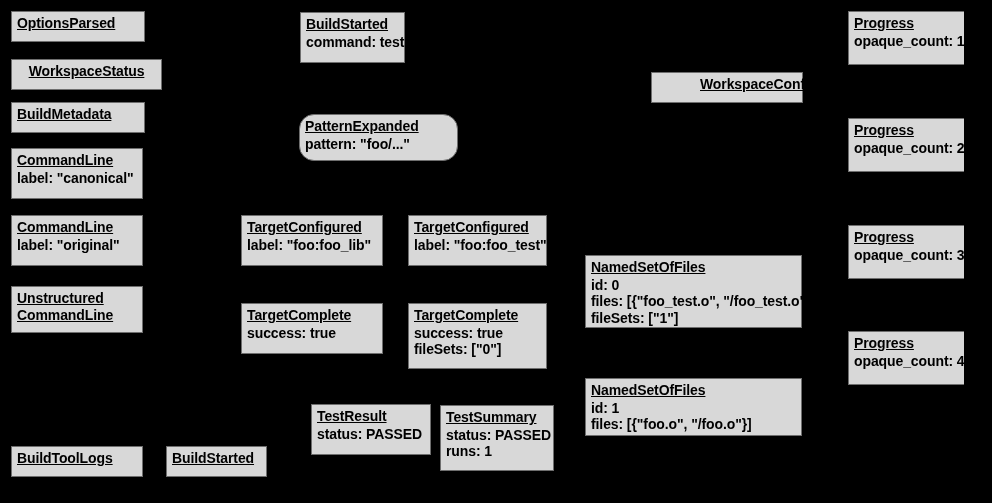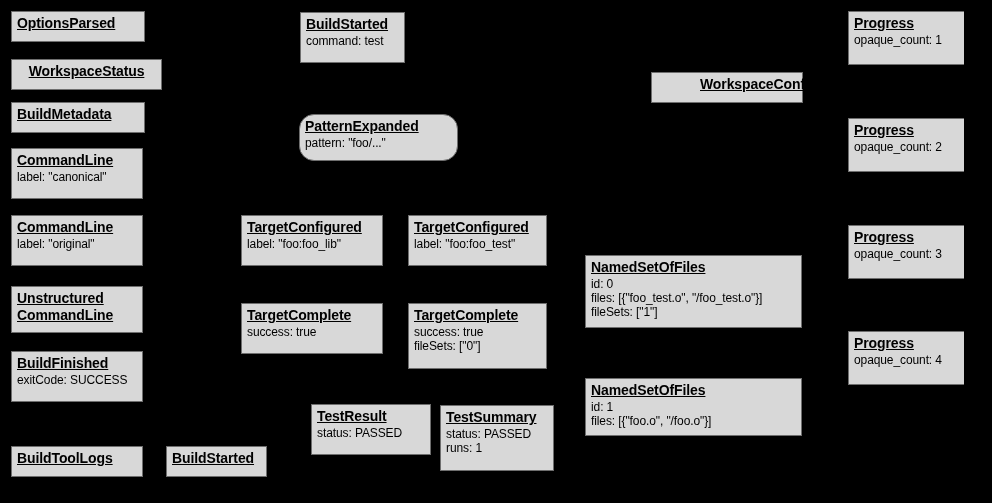--- a/index.html
+++ b/index.html
@@ -31,22 +31,22 @@
     white-space: nowrap;
     letter-spacing: -0.1px;
   }
   .node-title.wrap {
     white-space: normal;
   }
   .node-props {
     margin-top: 1px;
   }
   .node-prop {
-    font-size: 12px;
-    font-weight: normal;
+    font-size: 14px;
+    font-weight: bold;
     white-space: nowrap;
     letter-spacing: -0.1px;
   }
 </style>
 </head>
 <body>
 
 <div id="canvas">
     <div class="node" style="left: 11px; top: 11px; width: 134px; height: 31px;">
       <div class="node-title">OptionsParsed</div>
@@ -137,26 +137,20 @@
         <div class="node-prop">success: true</div>
         <div class="node-prop">fileSets: ["0"]</div>
       </div>
     </div>
     <div class="node" style="left: 848px; top: 331px; width: 120px; height: 54px;">
       <div class="node-title">Progress</div>
       <div class="node-props">
         <div class="node-prop">opaque_count: 4</div>
       </div>
     </div>
-    <div class="node" style="left: 11px; top: 351px; width: 132px; height: 51px;">
-      <div class="node-title">BuildFinished</div>
-      <div class="node-props">
-        <div class="node-prop">exitCode: SUCCESS</div>
-      </div>
-    </div>
     <div class="node" style="left: 585px; top: 378px; width: 217px; height: 58px;">
       <div class="node-title">NamedSetOfFiles</div>
       <div class="node-props">
         <div class="node-prop">id: 1</div>
         <div class="node-prop">files: [{"foo.o", "/foo.o"}]</div>
       </div>
     </div>
     <div class="node" style="left: 440px; top: 405px; width: 114px; height: 66px;">
       <div class="node-title">TestSummary</div>
       <div class="node-props">

